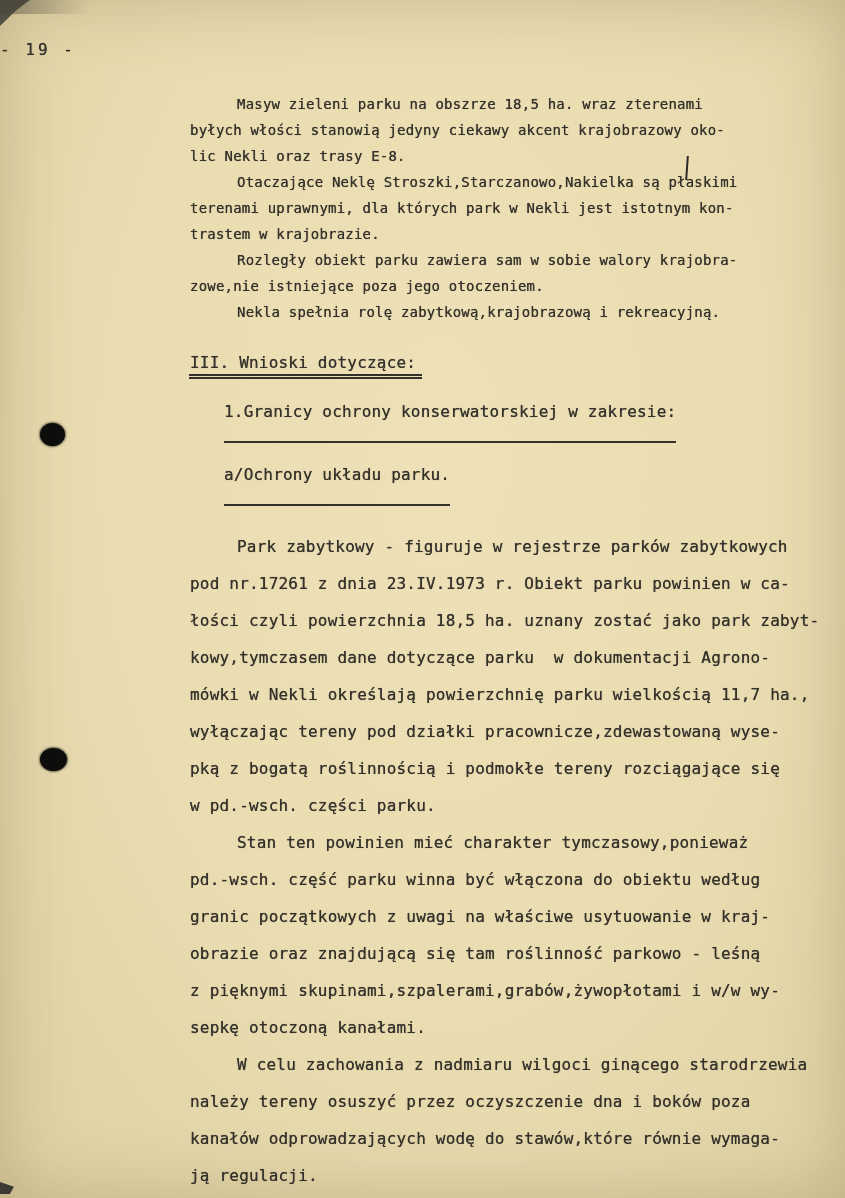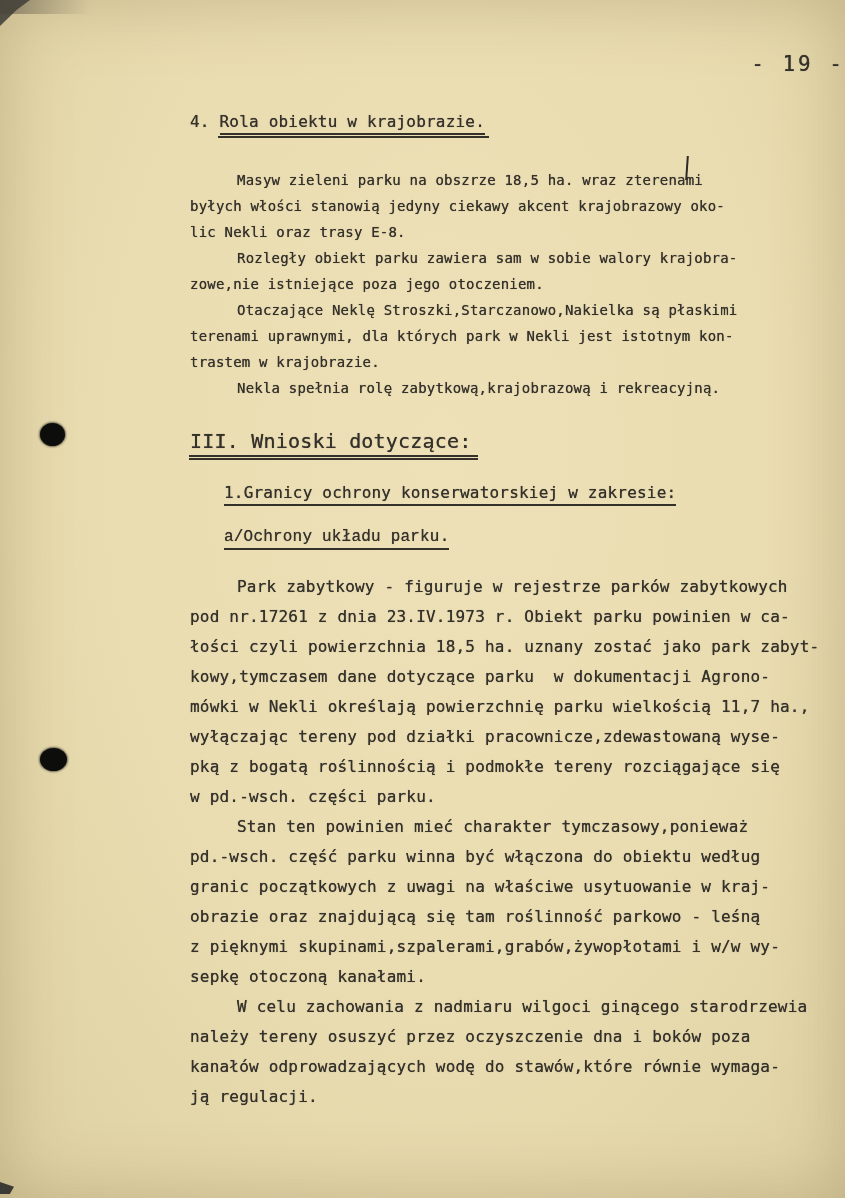--- a/index.html
+++ b/index.html
@@ -10,40 +10,40 @@
     margin:0 auto;
     background: radial-gradient(ellipse at 52% 38%, #eee1b8 0%, #e9dcb0 55%, #ddd0a2 100%);
     box-shadow: inset 0 0 70px rgba(110,90,50,0.28);
     font-family:"DejaVu Sans Mono","Liberation Mono",monospace;
     color:#34302a;
     overflow:hidden;
   }
   .typed { text-shadow: 0 0 0.7px rgba(52,48,42,0.85); letter-spacing:0.2px; }
 
   .page-number {
-    padding-top:52px;
-    text-align:right;
-    font-size:21px;
+    padding-top:40px;
+    text-align:left;
+    font-size:16px;
     letter-spacing:3px;
   }
 
   .heading-4 { margin:36px 0 0 190px; font-size:16px; }
   .block-role { margin:32px 0 0 190px; width:654px; font-size:14px; line-height:26px; }
-  .heading-iii { margin:28px 0 9px 190px; font-size:20px; }
+  .heading-iii { margin:28px 0 9px 190px; font-size:16px; }
   .heading-1 { margin:26px 0 0 224px; font-size:16px; }
-  .heading-a { margin:22px 0 0 224px; font-size:16px;font-family:Liberation Mono, monospace; }
-  .block-wnioski { margin:22px 0 0 190px; width:654px; font-size:16px; line-height:30px; }
+  .heading-a { margin:22px 0 0 224px; font-size:16px; }
+  .block-wnioski { margin:22px 0 0 190px; width:654px; font-size:16px; line-height:37px; }
 
   .para {
     white-space:pre-wrap;
     text-indent:47px;
   }
 
   
-  .u1 { display:inline-block; border-bottom:2px solid currentColor; padding-bottom:2px; }
+  .u1 { display:inline-block; border-bottom:2px solid currentColor; padding-bottom:20px; }
   .u2 { display:inline-block; position:relative; border-bottom:2px solid currentColor; padding-bottom:2px; }
   .u2::after {
     content:""; position:absolute; left:-2px; right:-4px; bottom:-5px;
     height:2px; background:currentColor;
   }
   .u3 { display:inline-block; position:relative; border-bottom:2px solid currentColor; padding-bottom:2px; }
   .u3::after {
     content:""; position:absolute; left:-1px; right:-6px; bottom:-5px;
     height:5px;
     background:
@@ -88,31 +88,30 @@
 
   <div class="corner-smudge-top"></div>
   <div class="corner-shadow-top"></div>
   <div class="hole-punch top"></div>
   <div class="hole-punch bottom"></div>
   <div class="corner-smudge-bottom"></div>
   <div class="pen-mark"></div>
 
   <div class="page-number typed">- 19 -</div>
 
-  <div class="heading-4 typed"><span>4. </span><span class="u2">Rola obiektu w krajobrazie.</span></div>
 
   <div class="block-role typed">
     <div class="para">Masyw zieleni parku na obszrze 18,5 ha. wraz zterenami
 byłych włości stanowią jedyny ciekawy akcent krajobrazowy oko-
 lic Nekli oraz trasy E-8.</div>
-    <div class="para">Rozległy obiekt parku zawiera sam w sobie walory krajobra-
-zowe,nie istniejące poza jego otoczeniem.</div>
     <div class="para">Otaczające Neklę Stroszki,Starczanowo,Nakielka są płaskimi
 terenami uprawnymi, dla których park w Nekli jest istotnym kon-
 trastem w krajobrazie.</div>
+    <div class="para">Rozległy obiekt parku zawiera sam w sobie walory krajobra-
+zowe,nie istniejące poza jego otoczeniem.</div>
     <div class="para">Nekla spełnia rolę zabytkową,krajobrazową i rekreacyjną.</div>
   </div>
 
   <div class="heading-iii typed"><span class="u3">III. Wnioski dotyczące:</span></div>
 
   <div class="heading-1 typed"><span class="u1"><span>1.</span><span>Granicy ochrony konserwatorskiej w zakresie:</span></span></div>
 
   <div class="heading-a typed"><span class="u1"><span>a/</span><span>Ochrony układu parku.</span></span></div>
 
   <div class="block-wnioski typed">

